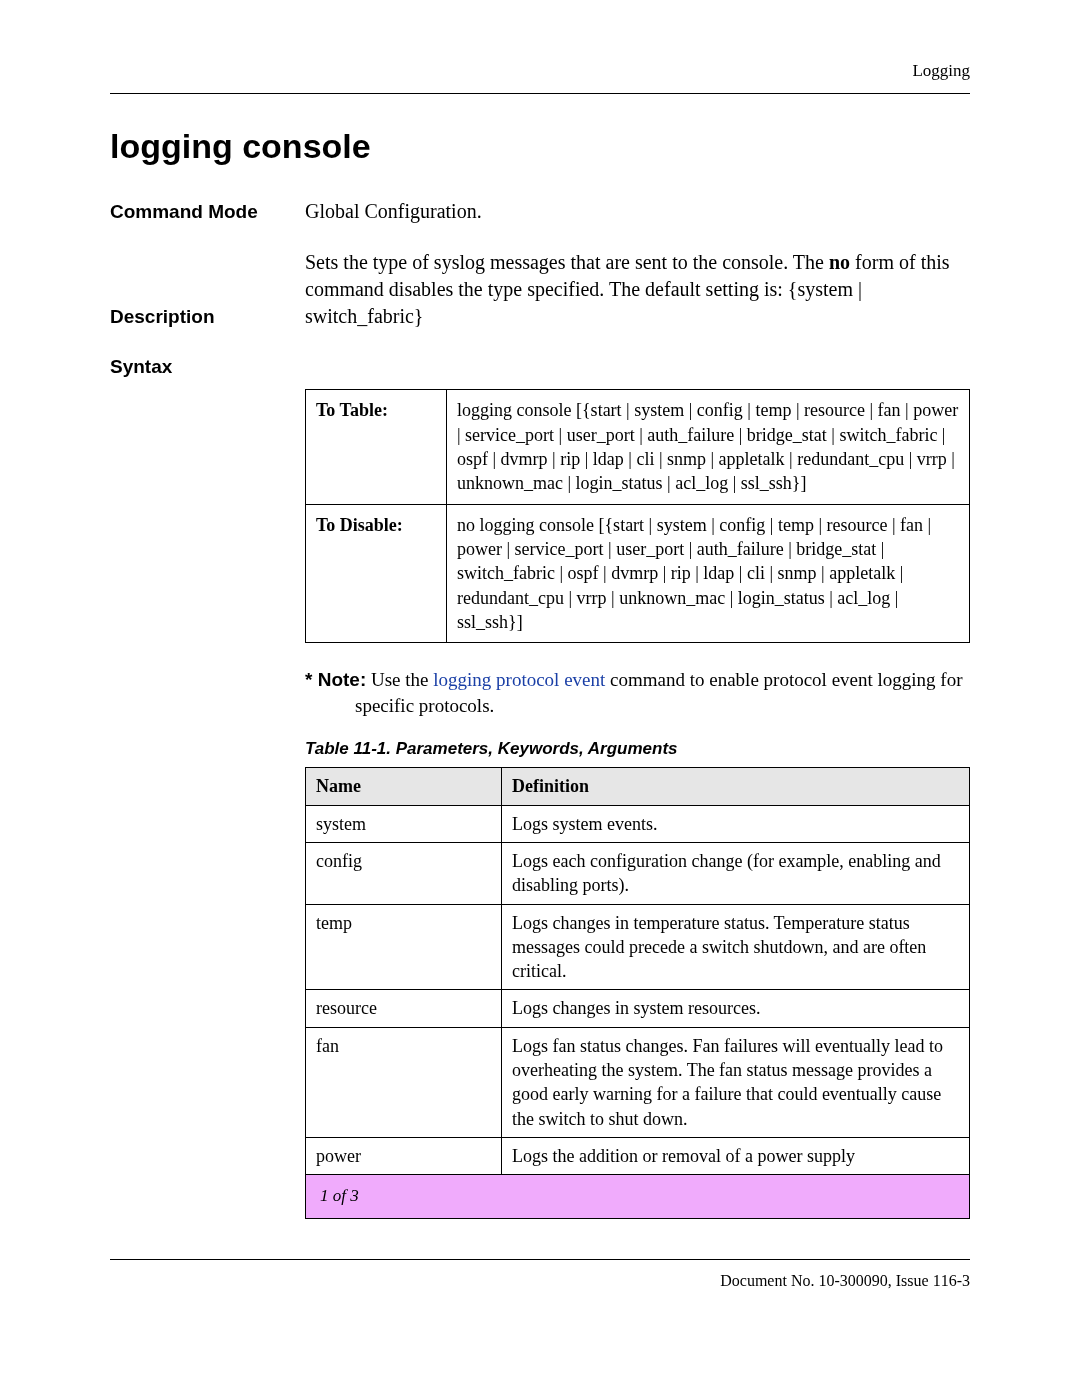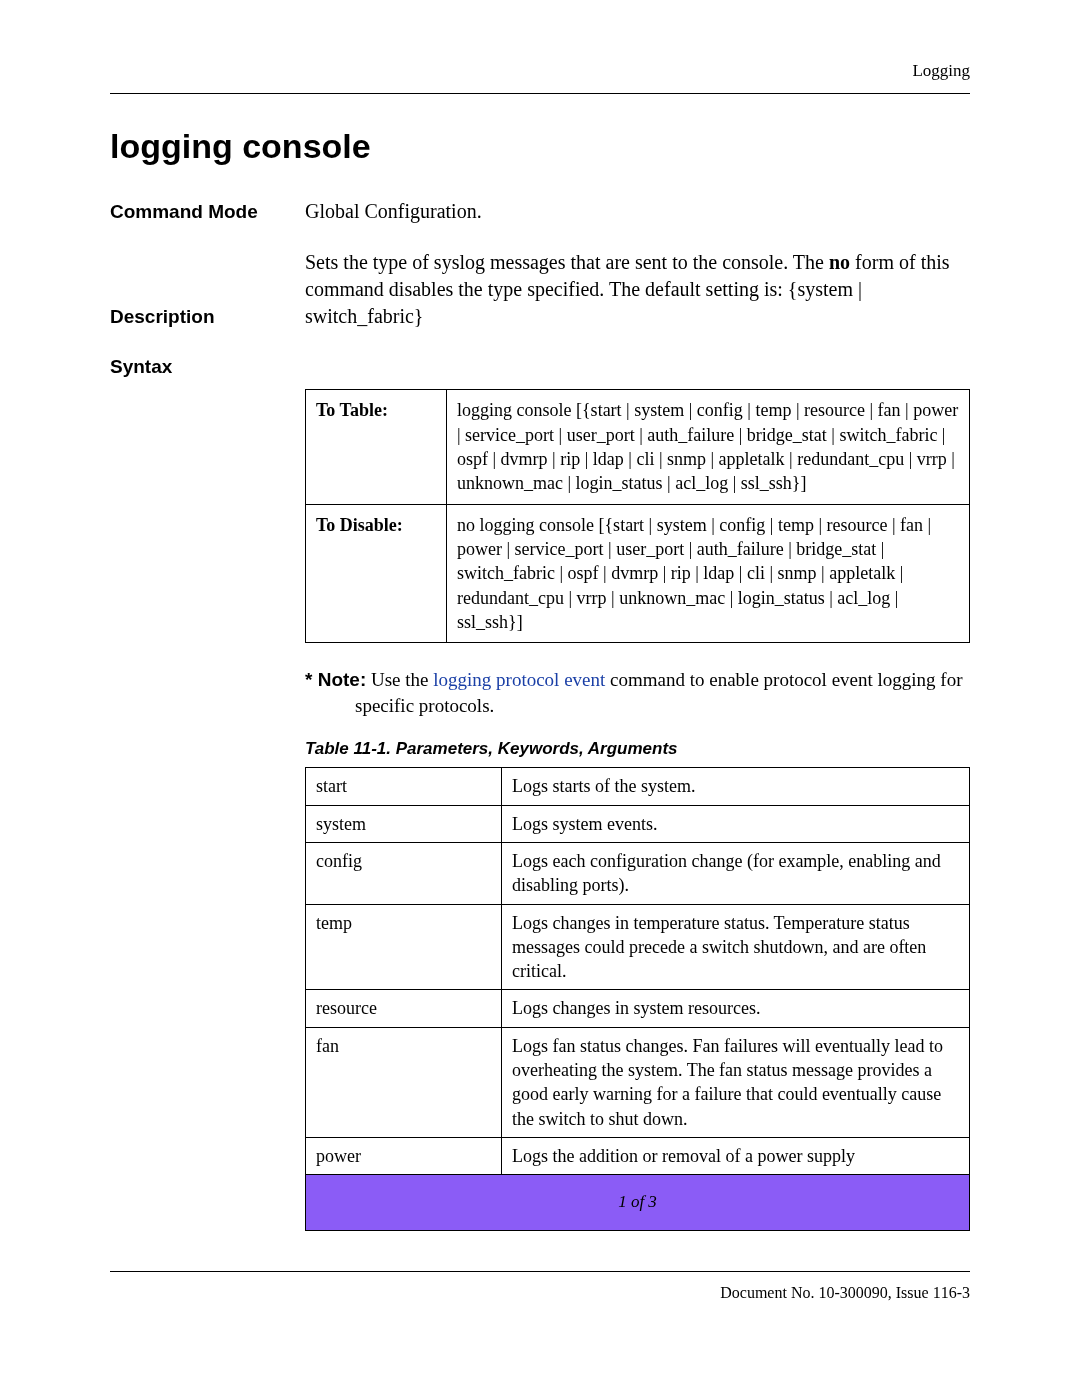--- a/index.html
+++ b/index.html
@@ -105,24 +105,24 @@
   .param-table td {
     border: 1px solid #000;
     padding: 6px 10px;
     vertical-align: top;
     font-size: 18px;
   }
   .param-table td.name {
     width: 175px;
   }
   .pager-row td {
-    background: #8b5cf6;
-    text-align: center;
+    background: #f0abfc;
+    text-align: left;
     font-style: italic;
-    padding: 16px 14px;
+    padding: 10px 14px;
     font-size: 17px;
   }
   .footer {
     display: flex;
     justify-content: flex-end;
     font-size: 16px;
     margin-top: 40px;
     padding-top: 10px;
     border-top: 1px solid #000;
   }
@@ -167,23 +167,23 @@
     </table>
 
   <div class="note-line">
     <span class="note-label">* Note:</span><span> Use the </span><span class="link">logging protocol event</span><span> command to enable protocol event logging for specific protocols.</span>
   </div>
 
   <div class="table-caption">Table 11-1.  Parameters, Keywords, Arguments</div>
 
   <table class="param-table">
     <tbody>
-    <tr>
-      <td class="name">start</td>
-      <td>Logs starts of the system.</td>
+        <tr>
+      <th>Name</th>
+      <th>Definition</th>
     </tr>
     <tr>
       <td class="name">system</td>
       <td>Logs system events.</td>
     </tr>
     <tr>
       <td class="name">config</td>
       <td>Logs each configuration change (for example, enabling and disabling ports).</td>
     </tr>
     <tr>

